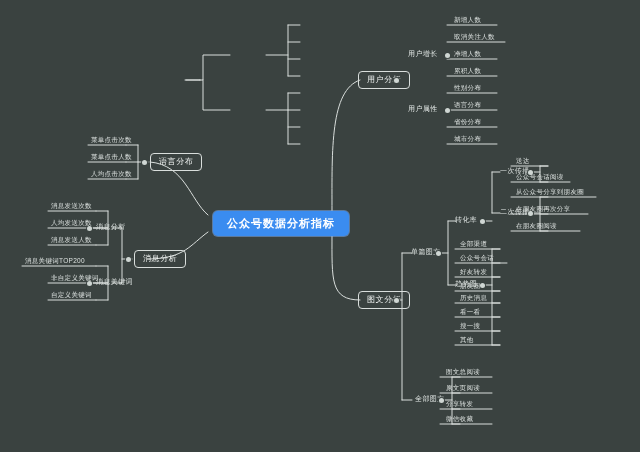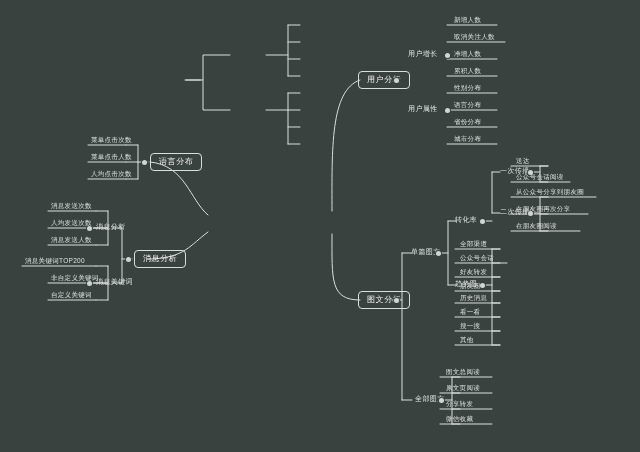--- a/index.html
+++ b/index.html
@@ -203,20 +203,21 @@
       <path d="M452,393 L460,393"></path>
       <path d="M452,409 L460,409"></path>
       <path d="M452,424 L460,424"></path>
       <path d="M440,377 L492,377"></path>
       <path d="M440,393 L492,393"></path>
       <path d="M440,409 L492,409"></path>
       <path d="M440,424 L492,424"></path>
     </g>
   </svg>
 
+  <div class="node root" style="left:213px;top:211px;">公众号数据分析指标</div>
 
   <div class="node l1" style="left:358px;top:71px;">用户分析</div>
   <div class="dot" style="left:396px;top:80px;"></div>
 
   <div class="node l2" style="left:405px;top:48px;">用户增长</div>
   <div class="node l2" style="left:405px;top:103px;">用户属性</div>
   <div class="dot" style="left:447px;top:55px;"></div>
   <div class="dot" style="left:447px;top:110px;"></div>
 
   <div class="node leaf" style="left:451px;top:16px;">新增人数</div>

